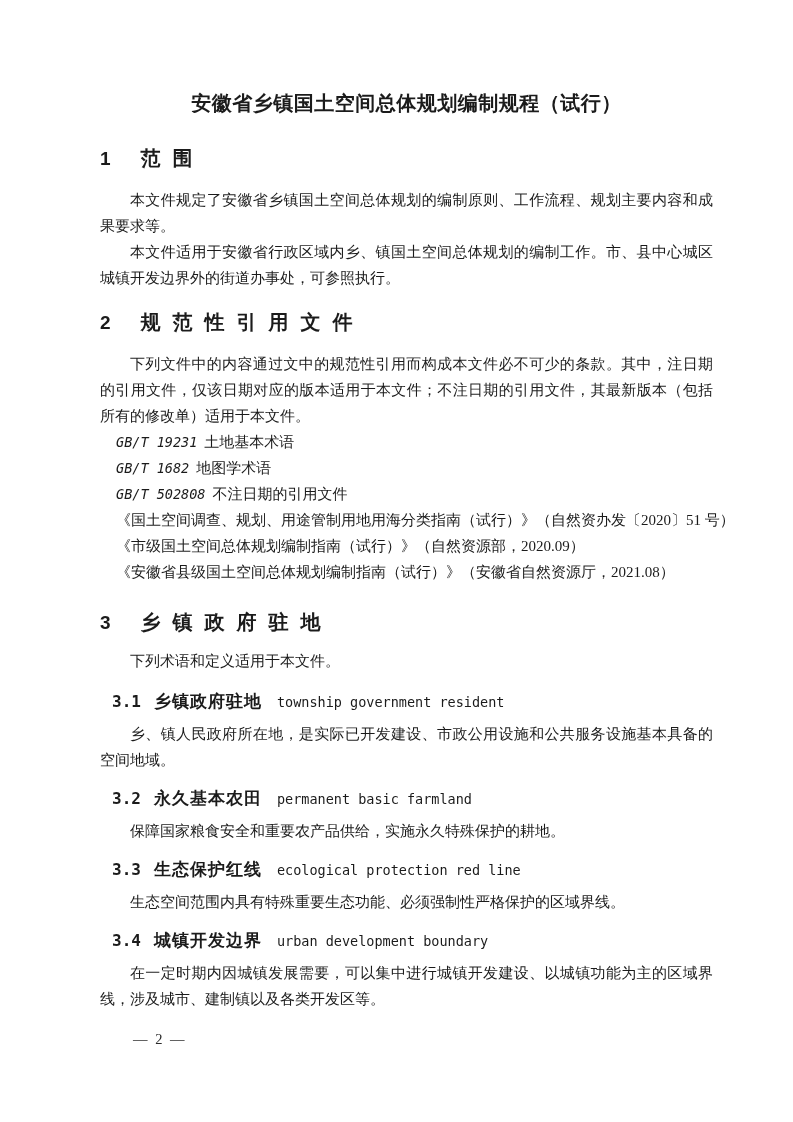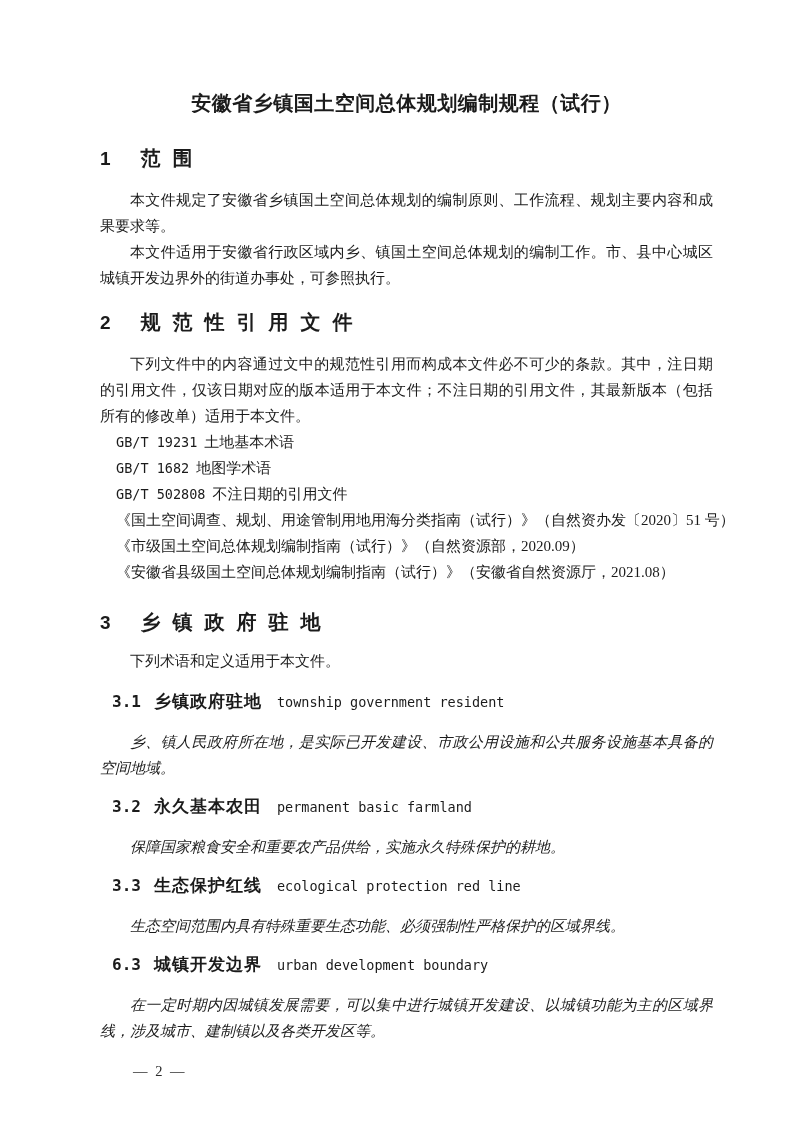--- a/index.html
+++ b/index.html
@@ -58,20 +58,21 @@
   }
   .ref-list li {
     padding-left: 16px;
     line-height: 26px;
     white-space: nowrap;
   }
   .ref-code {
     font-family: "DejaVu Sans Mono", "Liberation Mono", monospace;
     font-size: 13.5px;
     margin-right: 7px;
+    font-style: italic;
   }
   .ref-code:empty { margin-right: 0; }
   .term-h {
     margin: 0;
     padding-left: 12px;
     line-height: 26px;
     white-space: nowrap;
     font-family: "Liberation Sans", "DejaVu Sans", sans-serif;
   }
   .term-h { margin-top: 12px; }
@@ -86,21 +87,21 @@
     font-weight: 700;
     font-size: 17px;
     margin-right: 15px;
     letter-spacing: 1px;
   }
   .term-en {
     font-family: "DejaVu Sans Mono", "Liberation Mono", monospace;
     font-size: 13.5px;
     font-weight: 400;
   }
-  .term-def { margin-top: 14px; font-style: italic; }
+  .term-def { margin-top: 6px; }
   .page-num {
     margin-top: 14px;
     padding-left: 33px;
     line-height: 26px;
     font-size: 14.5px;
     color: #2a2a2a;
     letter-spacing: 2px;
   }
 </style>
 </head>
@@ -143,19 +144,19 @@
     <span class="term-num">3.2</span><span class="term-zh">永久基本农田</span><span class="term-en">permanent basic farmland</span>
   </h3>
   <p class="body-p term-def">保障国家粮食安全和重要农产品供给，实施永久特殊保护的耕地。</p>
 
   <h3 class="term-h">
     <span class="term-num">3.3</span><span class="term-zh">生态保护红线</span><span class="term-en">ecological protection red line</span>
   </h3>
   <p class="body-p term-def">生态空间范围内具有特殊重要生态功能、必须强制性严格保护的区域界线。</p>
 
   <h3 class="term-h">
-    <span class="term-num">6.3</span><span class="term-zh">城镇开发边界</span><span class="term-en">urban development boundary</span>
+    <span class="term-num">3.4</span><span class="term-zh">城镇开发边界</span><span class="term-en">urban development boundary</span>
   </h3>
   <p class="body-p term-def">在一定时期内因城镇发展需要，可以集中进行城镇开发建设、以城镇功能为主的区域界线，涉及城市、建制镇以及各类开发区等。</p>
 
   <div class="page-num">— 2 —</div>
 
 </div>
 
 </body></html>

